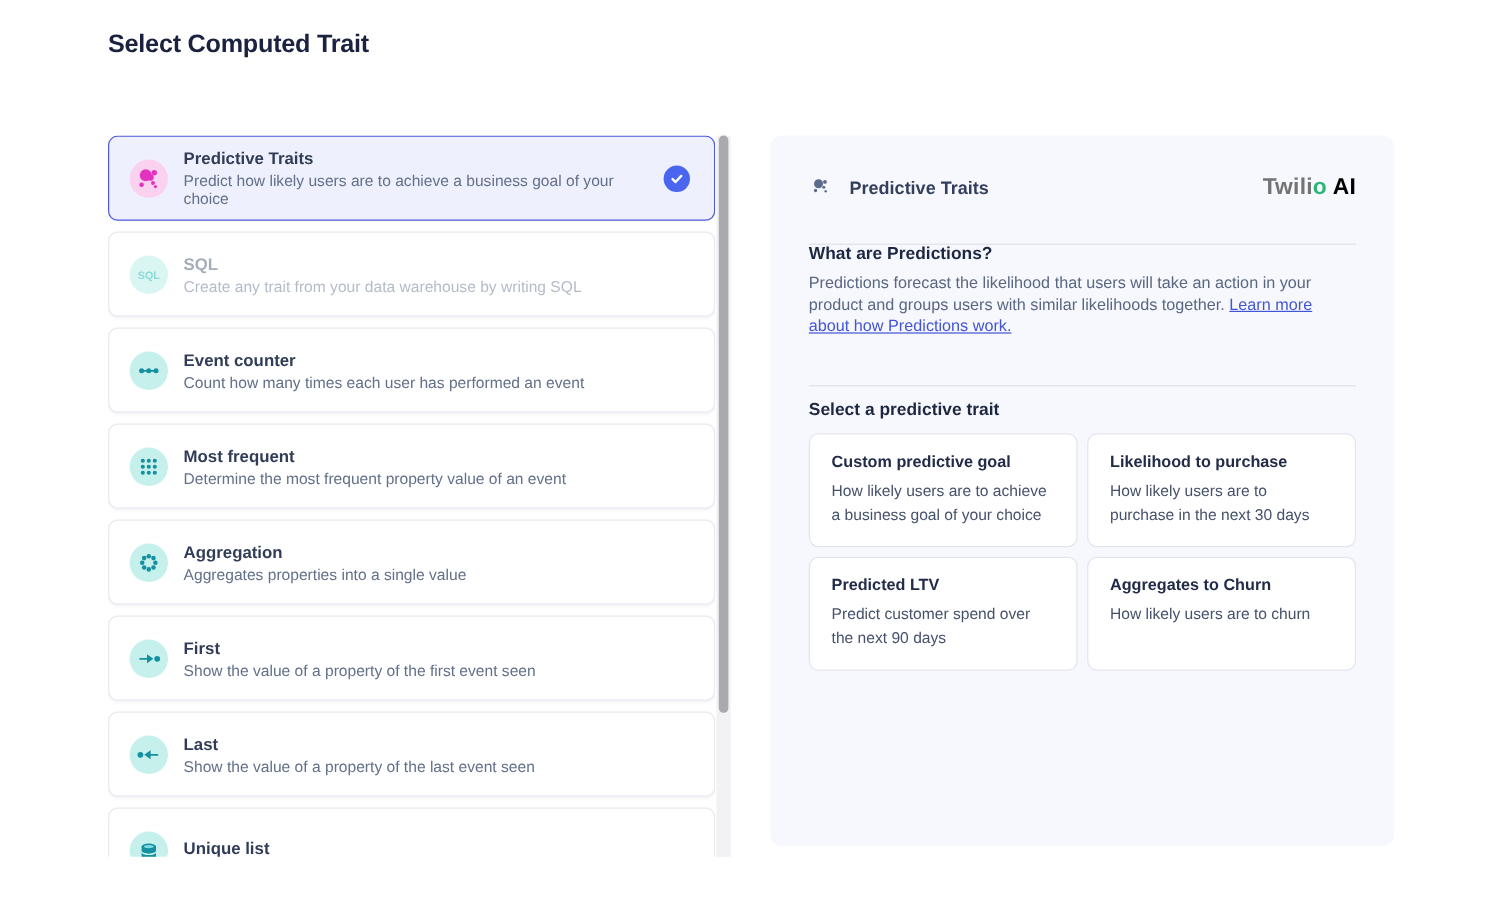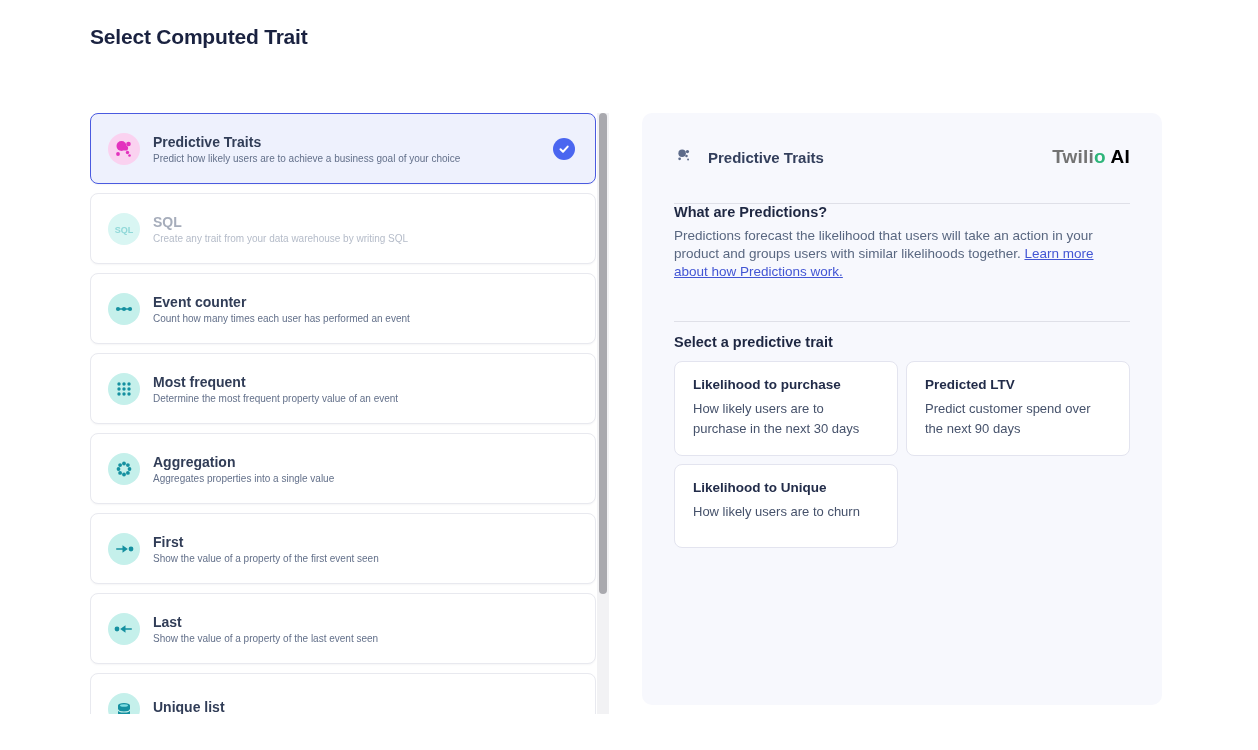--- a/index.html
+++ b/index.html
@@ -39,21 +39,21 @@
   .trait-icon {
     width: 32px; height: 32px; border-radius: 50%;
     display: flex; align-items: center; justify-content: center;
     flex-shrink: 0;
   }
   .icon-teal   { background: #c5f0eb; }
   .icon-pink   { background: #fad2f0; }
   .icon-teal-light { background: #d9f6f3; }
   .trait-text { display: flex; flex-direction: column; gap: 3px; }
   .trait-title { font-size: 14px; font-weight: 600; color: #313d57; }
-  .trait-desc  { font-size: 10px; color: #63708a; text-align: right; }
+  .trait-desc  { font-size: 13px; color: #63708a; }
   .trait-item.disabled .trait-title { color: #a6adbb; }
   .trait-item.disabled .trait-desc  { color: #b5bcc9; }
   .check-badge {
     margin-left: auto;
     width: 22px; height: 22px; border-radius: 50%;
     background: #4a66f0;
     display: flex; align-items: center; justify-content: center;
     flex-shrink: 0;
   }
   
@@ -296,25 +296,29 @@
   <p class="about-body">
     <span>Predictions forecast the likelihood that users will take an action in your product and groups users with similar likelihoods together.</span>
     <a class="about-link">Learn more about how Predictions work.</a>
   </p>
 
   <div class="divider divider-2"></div>
 
   <div class="section-heading select-heading">Select a predictive trait</div>
   <div class="card-grid">
       <div class="p-card">
+    <div class="p-card-title">Custom predictive goal</div>
+    <div class="p-card-desc">How likely users are to achieve a business goal of your choice</div>
+  </div>
+      <div class="p-card">
     <div class="p-card-title">Likelihood to purchase</div>
     <div class="p-card-desc">How likely users are to purchase in the next 30 days</div>
   </div>
       <div class="p-card">
     <div class="p-card-title">Predicted LTV</div>
     <div class="p-card-desc">Predict customer spend over the next 90 days</div>
   </div>
       <div class="p-card">
-    <div class="p-card-title">Likelihood to Unique</div>
+    <div class="p-card-title">Aggregates to Churn</div>
     <div class="p-card-desc">How likely users are to churn</div>
   </div>
     </div>
 </div>
 
 </body></html>

